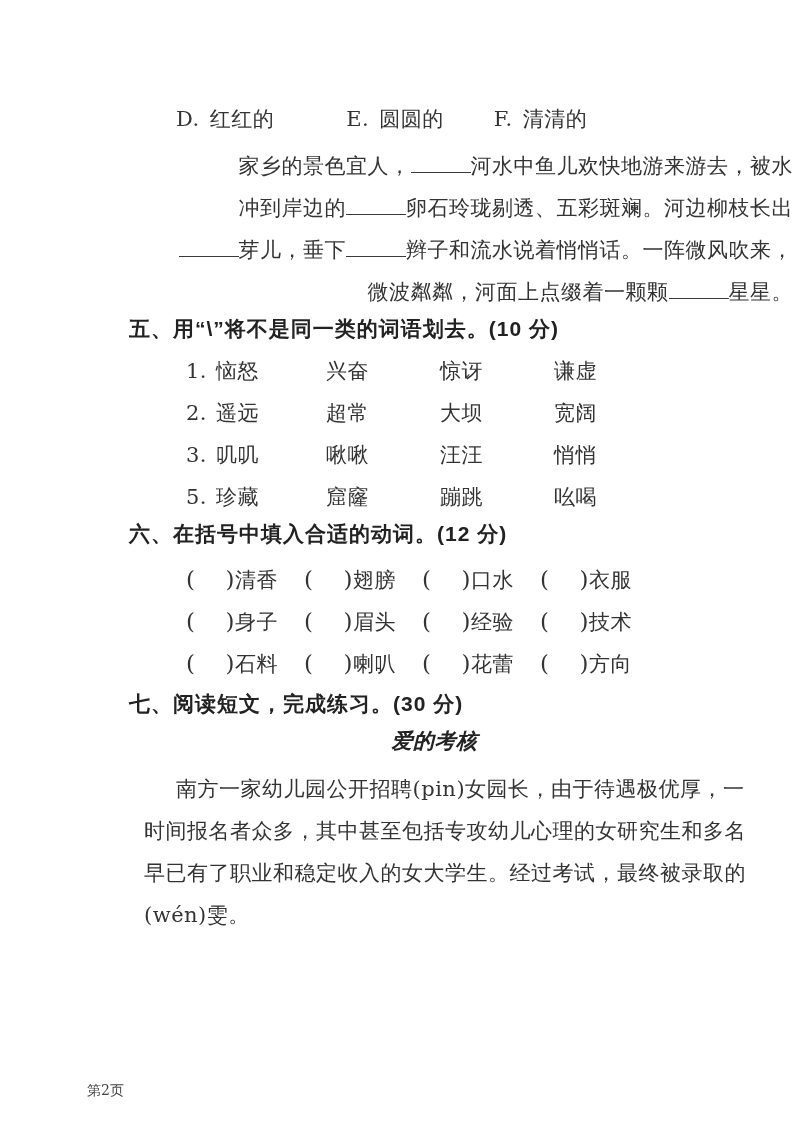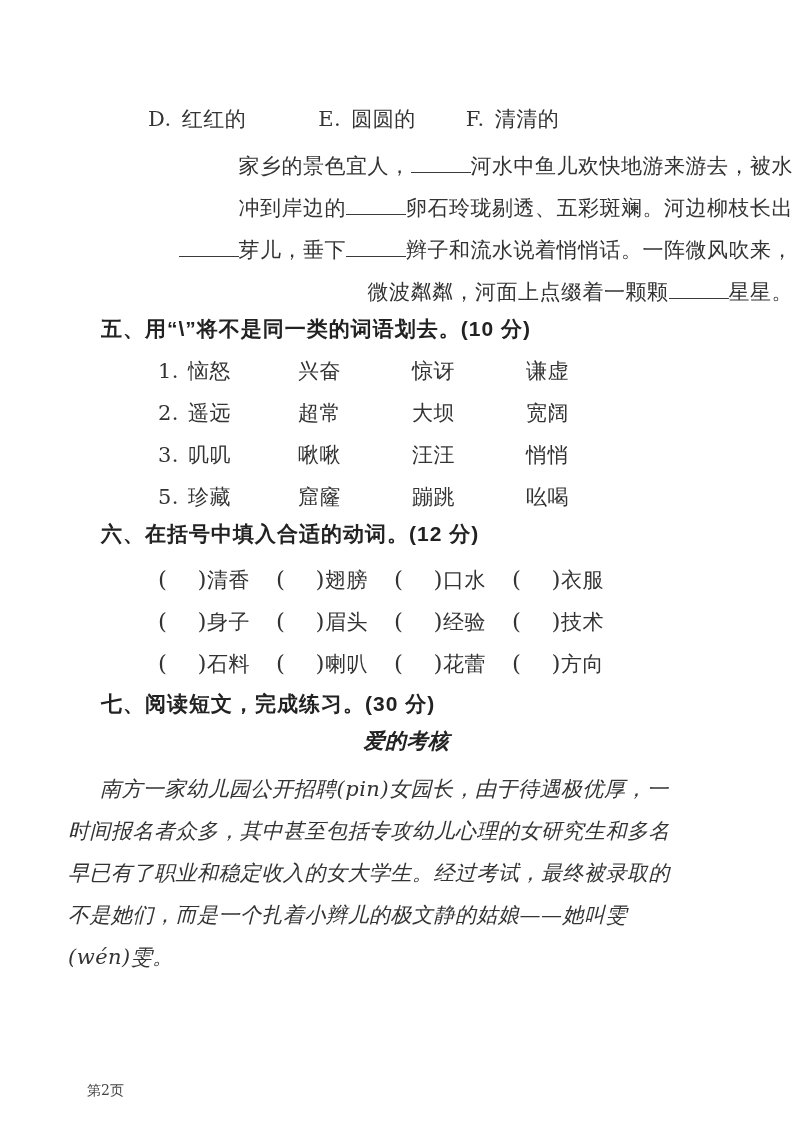--- a/index.html
+++ b/index.html
@@ -7,21 +7,21 @@
     position:relative;
     width:793px; height:1122px;
     margin:0 auto;
     background:#ffffff;
     font-family:"DejaVu Serif","Liberation Serif",serif;
     color:#333333;
     font-size:21px;
     letter-spacing:0.5px;
     overflow:hidden;
   }
-  .content { padding-top:98px; }
+  .content { padding-top:98px;padding-left:28px; }
   .line { height:42px; line-height:42px; white-space:nowrap; }
 
   
   .options { margin-left:148px; }
   .opt { display:inline-block; }
   .opt .lab { margin-right:10px; }
   .opt-d { margin-right:72px; }
   .opt-e { margin-right:50px; }
 
   
@@ -59,21 +59,21 @@
   .bgap { display:inline-block; width:30px; }
 
   
   .passage-title-line {
     margin-top:-5px; margin-left:138px; width:537px;
     text-align:center;
     font-family:"Liberation Sans","DejaVu Sans",sans-serif;
     font-weight:bold; color:#222222;font-style:italic;
   }
   .passage { margin-top:6px; }
-  .pline { margin-left:68px;font-style:italic; }
+  .pline { margin-left:116px; }
 
   .footer {
     position:absolute; left:87px; top:1082px;
     font-size:14px; color:#444444; letter-spacing:0;
   }
 </style>
 </head>
 <body>
 
 <div class="page">
@@ -131,22 +131,19 @@
       <div class="line pline">
         <span class="indent-sp"></span><span>南方一家幼儿园公开招聘(pin)女园长，由于待遇极优厚，一</span>
       </div>
       <div class="line pline">
         <span>时间报名者众多，其中甚至包括专攻幼儿心理的女研究生和多名</span>
       </div>
       <div class="line pline">
         <span>早已有了职业和稳定收入的女大学生。经过考试，最终被录取的</span>
       </div>
       <div class="line pline">
-        <span>不是她们，而是一个扎着小辫儿的极文静的姑娘——她叫雯</span>
-      </div>
-      <div class="line pline">
         <span>(wén)雯。</span>
       </div>
     </div>
   </div>
 
   <div class="footer">第2页</div>
 </div>
 
 </body></html>

